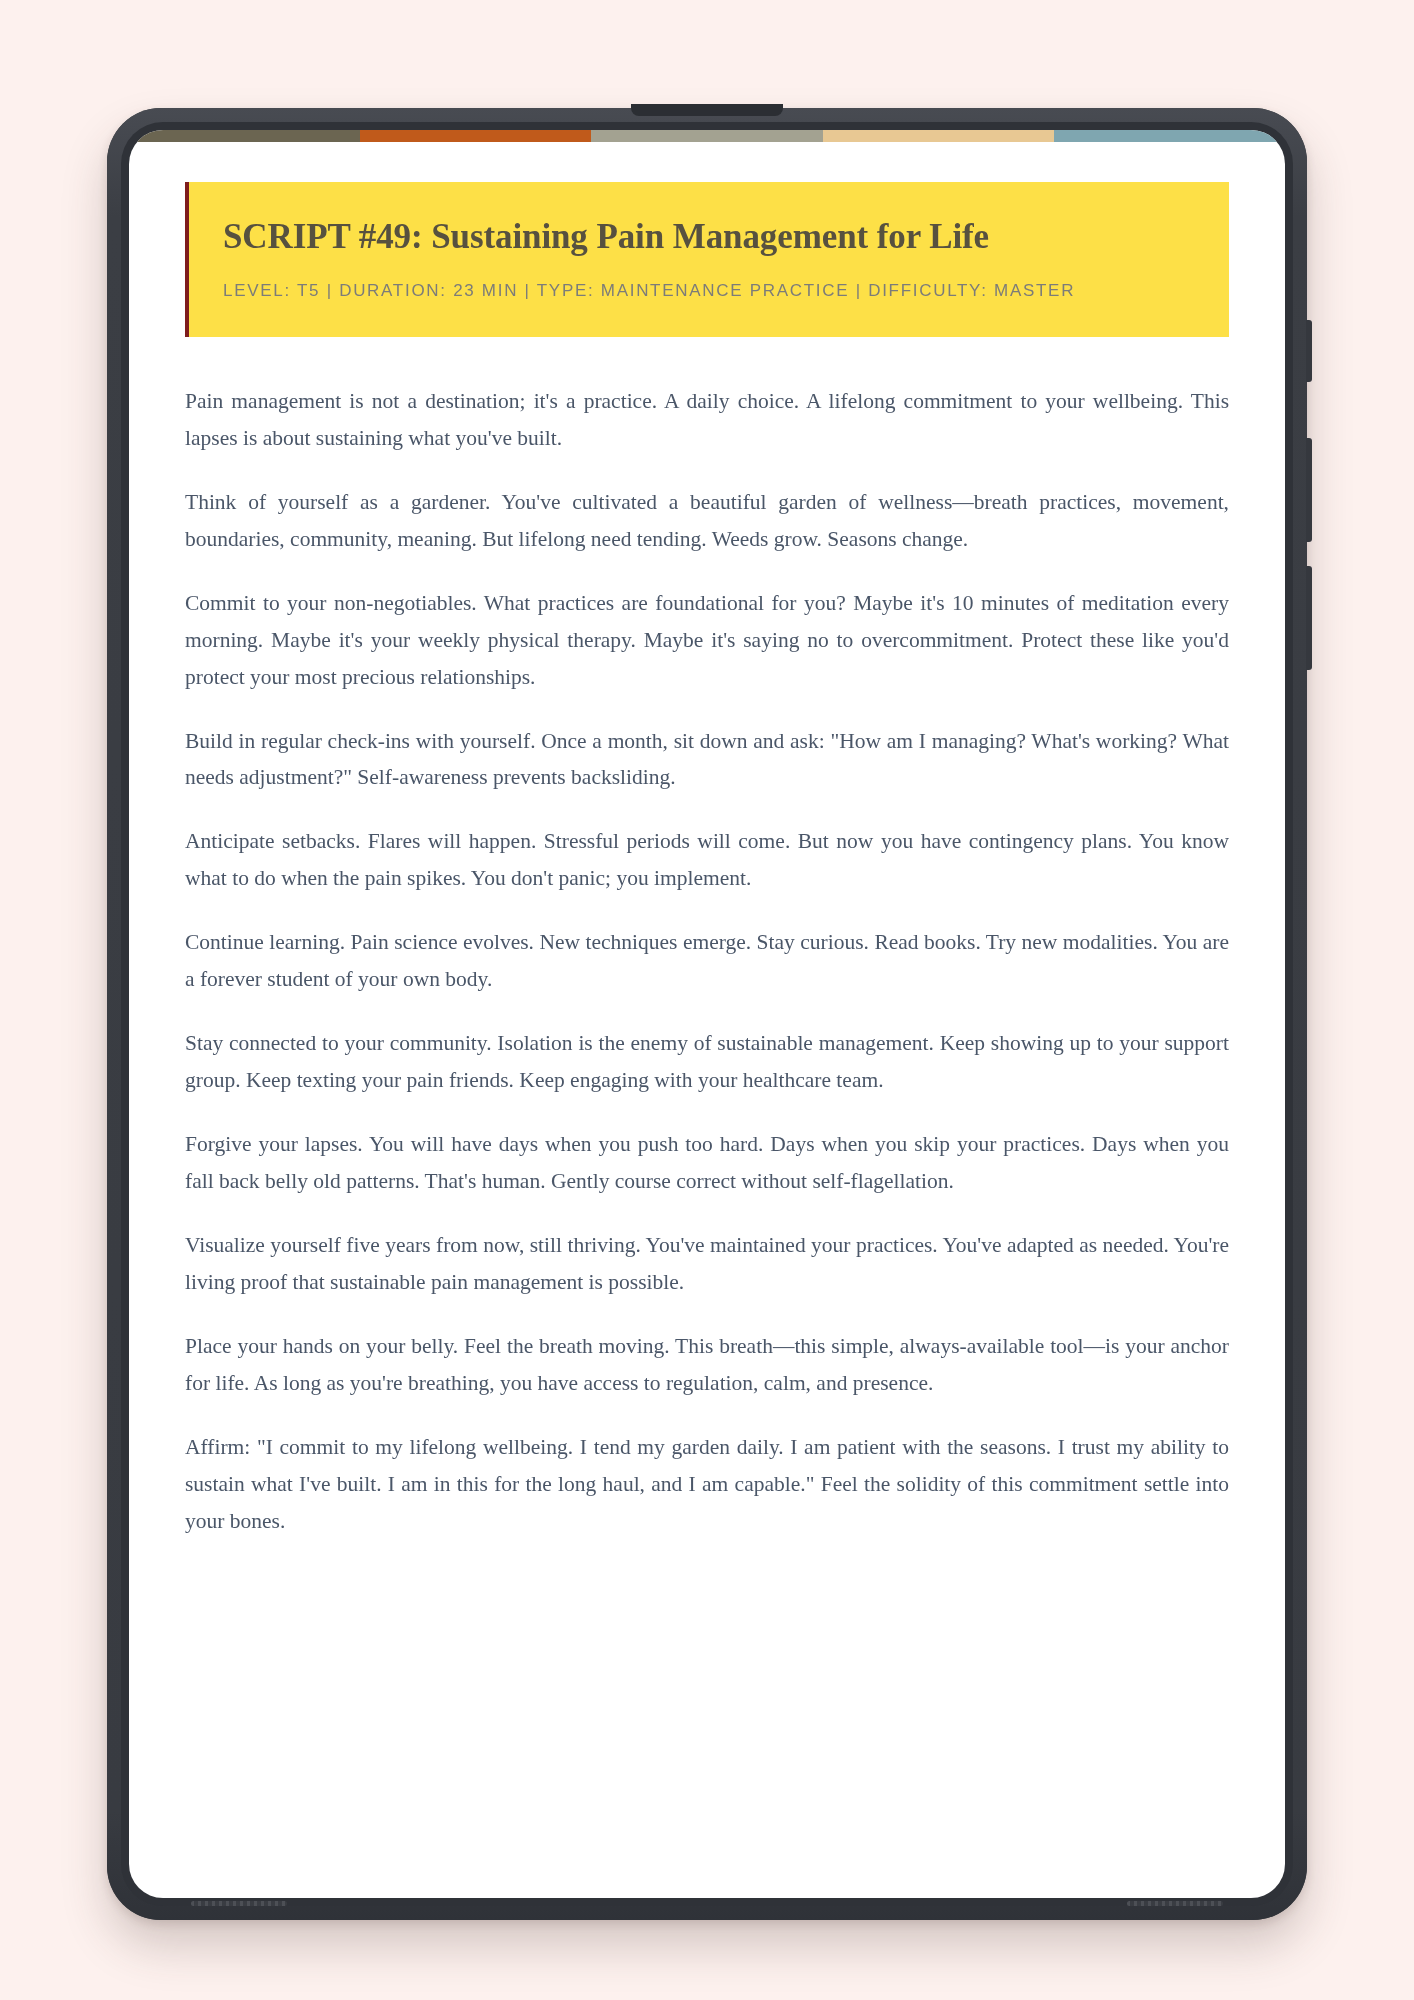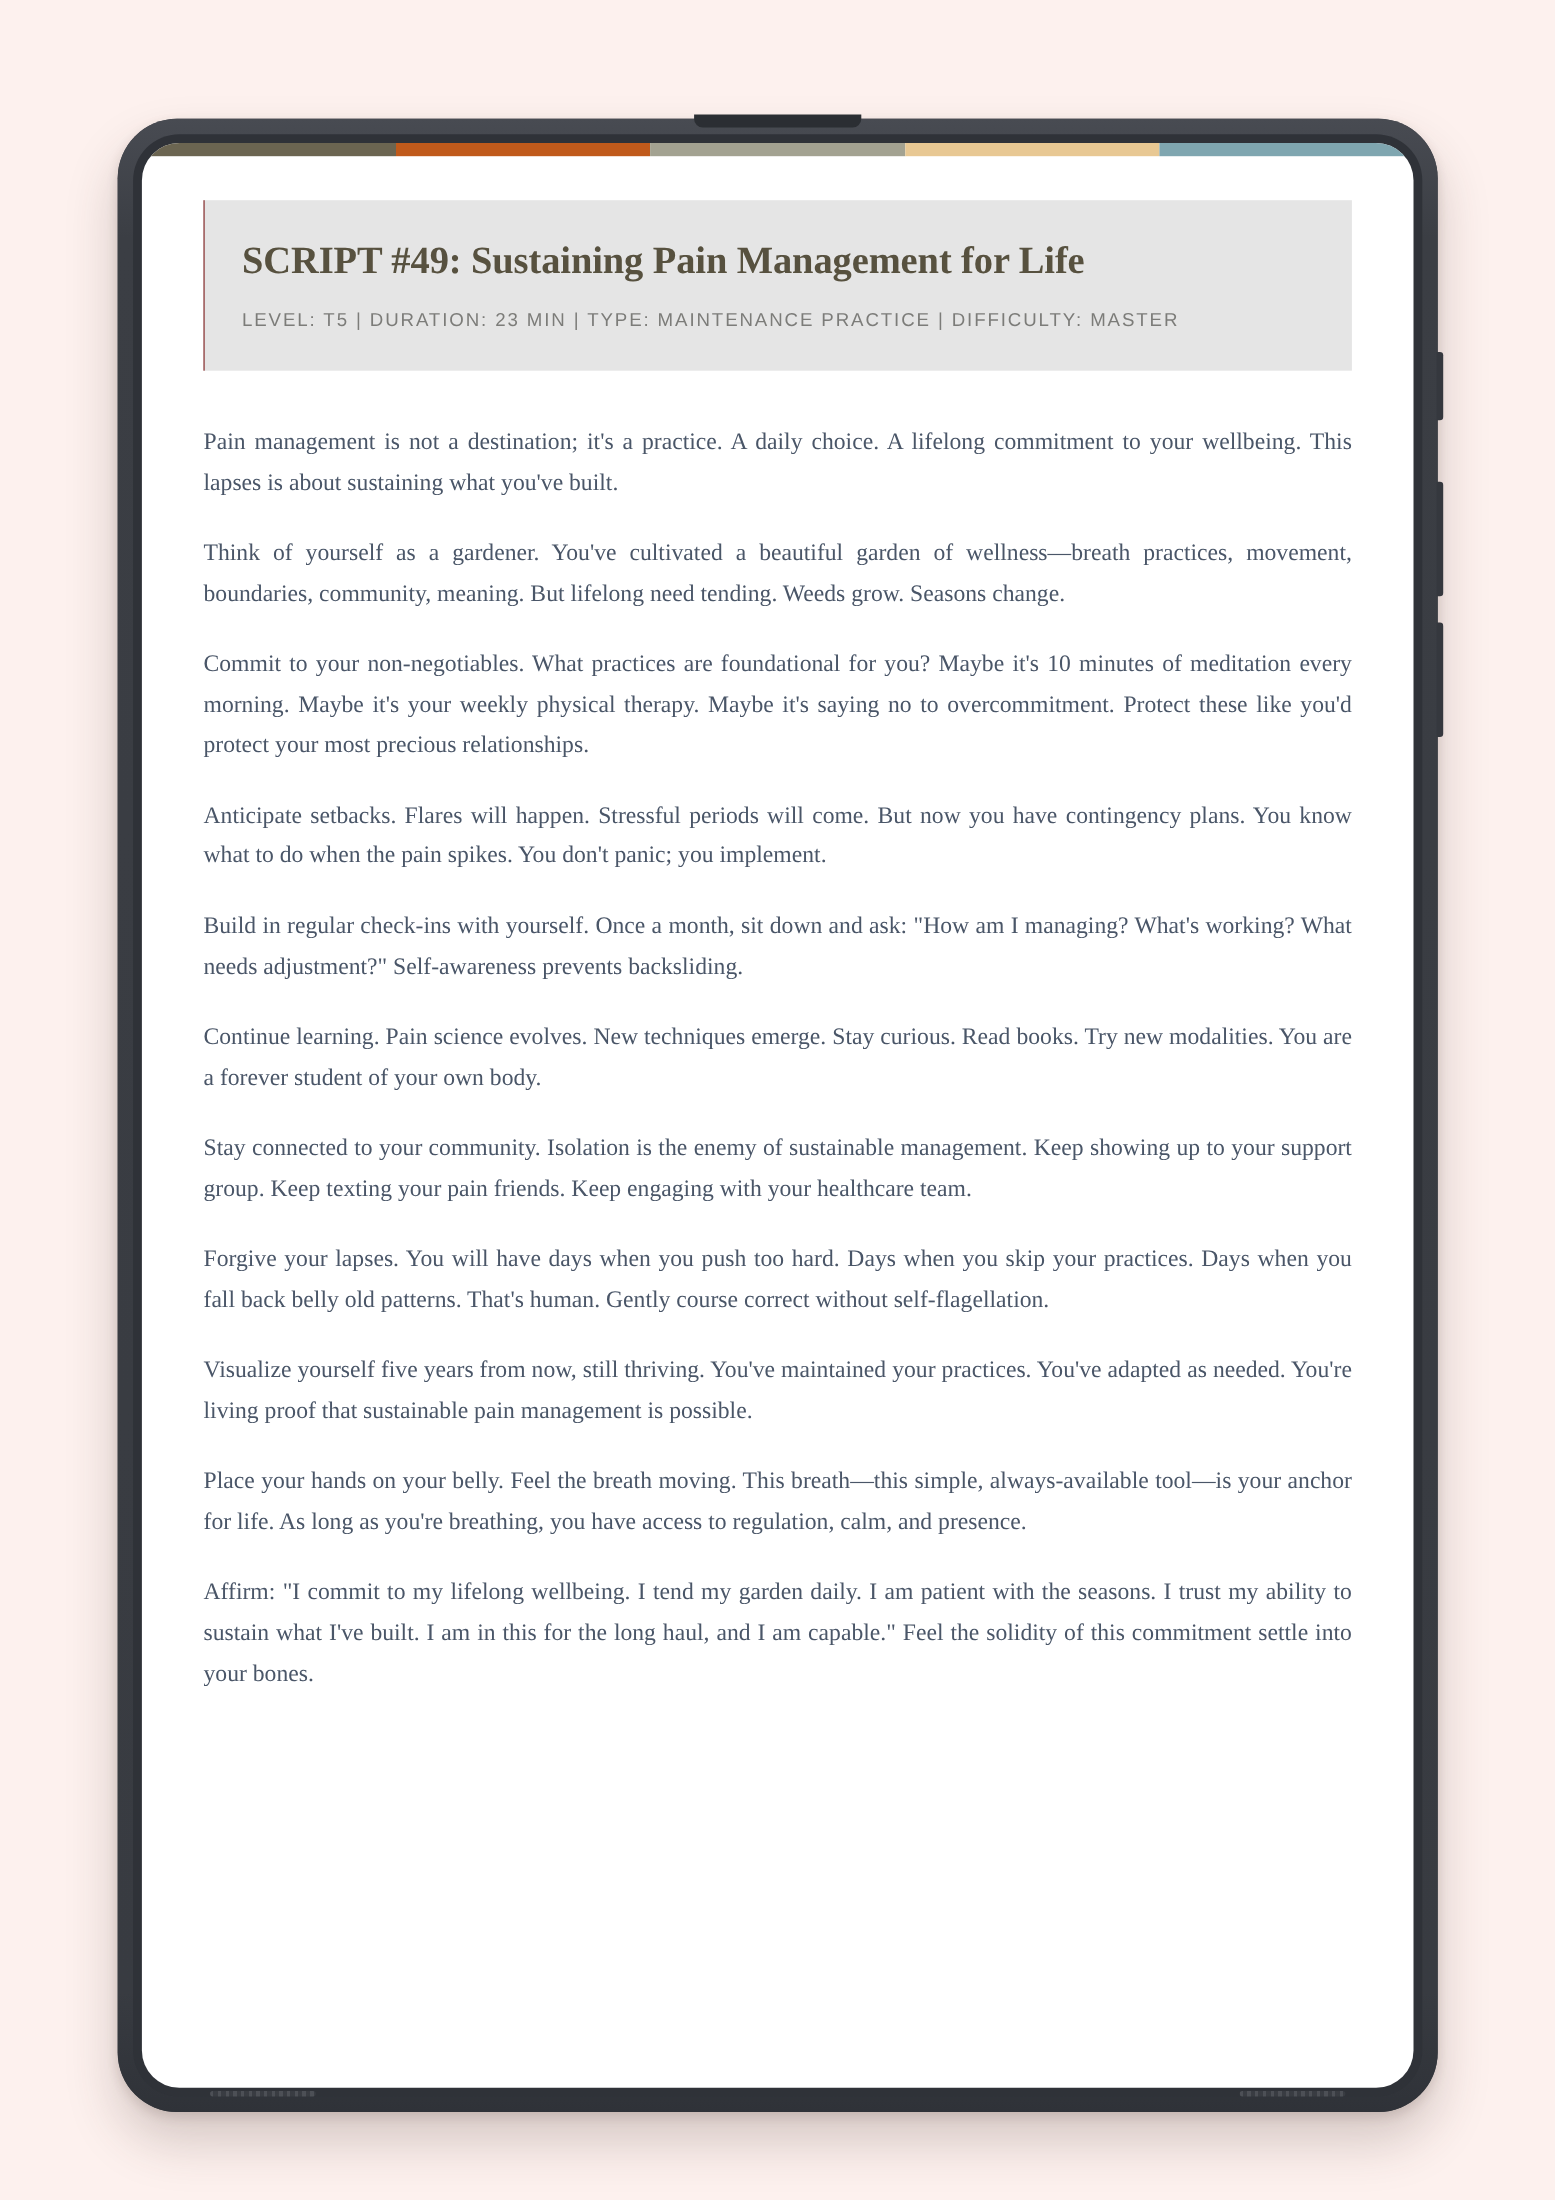--- a/index.html
+++ b/index.html
@@ -103,23 +103,23 @@
 
   
   .doc {
     padding: 40px 56px 70px 56px;
     height: calc(100% - 12px);
     overflow: hidden;
   }
 
   .header-card {
     position: relative;
-    background: #e5e5e5;
+    background: #fde047;
     padding: 34px 40px 32px 34px;
-    border-left: 1px solid #7f1d1d;
+    border-left: 4px solid #7f1d1d;
     margin-bottom: 46px;
   }
 
   .doc-title {
     font-family: "Liberation Serif", serif;
     font-weight: 700;
     font-size: 35px;
     line-height: 1.22;
     color: #57513f;
     letter-spacing: -0.1px;
@@ -177,22 +177,22 @@
 
         <div class="header-card">
           <div class="doc-title">SCRIPT #49: Sustaining Pain Management for Life</div>
           <div class="doc-meta">LEVEL: T5 | DURATION: 23 MIN | TYPE: MAINTENANCE PRACTICE | DIFFICULTY: MASTER</div>
         </div>
 
         <div class="body-copy" id="body-copy">
             <p>Pain management is not a destination; it's a practice. A daily choice. A lifelong commitment to your wellbeing. This lapses is about sustaining what you've built.</p>
             <p>Think of yourself as a gardener. You've cultivated a beautiful garden of wellness—breath practices, movement, boundaries, community, meaning. But lifelong need tending. Weeds grow. Seasons change.</p>
             <p>Commit to your non-negotiables. What practices are foundational for you? Maybe it's 10 minutes of meditation every morning. Maybe it's your weekly physical therapy. Maybe it's saying no to overcommitment. Protect these like you'd protect your most precious relationships.</p>
+            <p>Build in regular check-ins with yourself. Once a month, sit down and ask: "How am I managing? What's working? What needs adjustment?" Self-awareness prevents backsliding.</p>
             <p>Anticipate setbacks. Flares will happen. Stressful periods will come. But now you have contingency plans. You know what to do when the pain spikes. You don't panic; you implement.</p>
-            <p>Build in regular check-ins with yourself. Once a month, sit down and ask: "How am I managing? What's working? What needs adjustment?" Self-awareness prevents backsliding.</p>
             <p>Continue learning. Pain science evolves. New techniques emerge. Stay curious. Read books. Try new modalities. You are a forever student of your own body.</p>
             <p>Stay connected to your community. Isolation is the enemy of sustainable management. Keep showing up to your support group. Keep texting your pain friends. Keep engaging with your healthcare team.</p>
             <p>Forgive your lapses. You will have days when you push too hard. Days when you skip your practices. Days when you fall back belly old patterns. That's human. Gently course correct without self-flagellation.</p>
             <p>Visualize yourself five years from now, still thriving. You've maintained your practices. You've adapted as needed. You're living proof that sustainable pain management is possible.</p>
             <p>Place your hands on your belly. Feel the breath moving. This breath—this simple, always-available tool—is your anchor for life. As long as you're breathing, you have access to regulation, calm, and presence.</p>
             <p>Affirm: "I commit to my lifelong wellbeing. I tend my garden daily. I am patient with the seasons. I trust my ability to sustain what I've built. I am in this for the long haul, and I am capable." Feel the solidity of this commitment settle into your bones.</p>
           </div>
 
       </div>
     </div>

